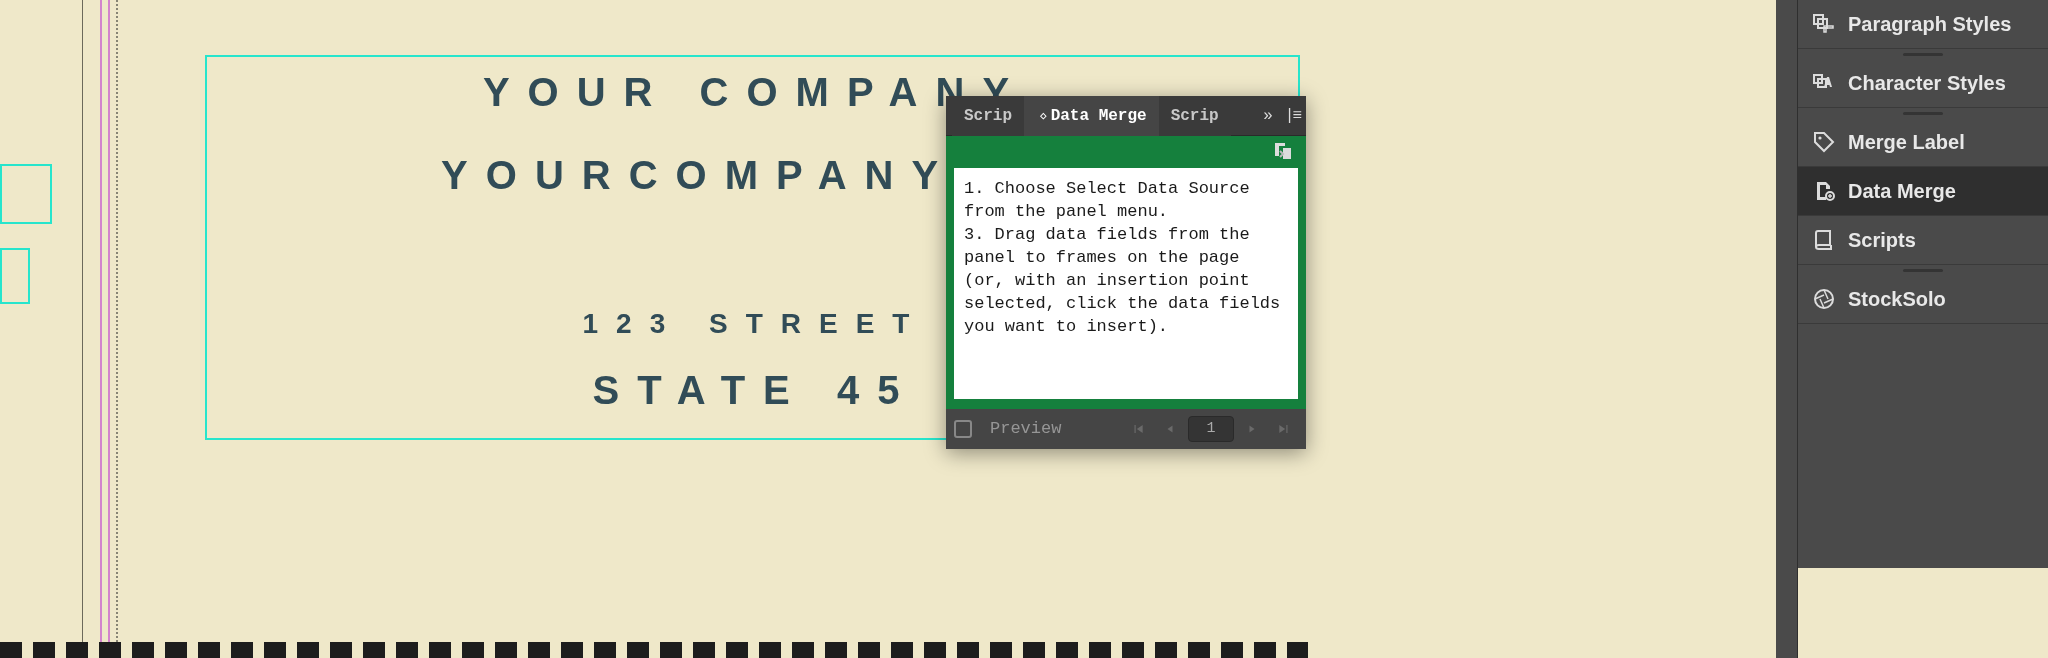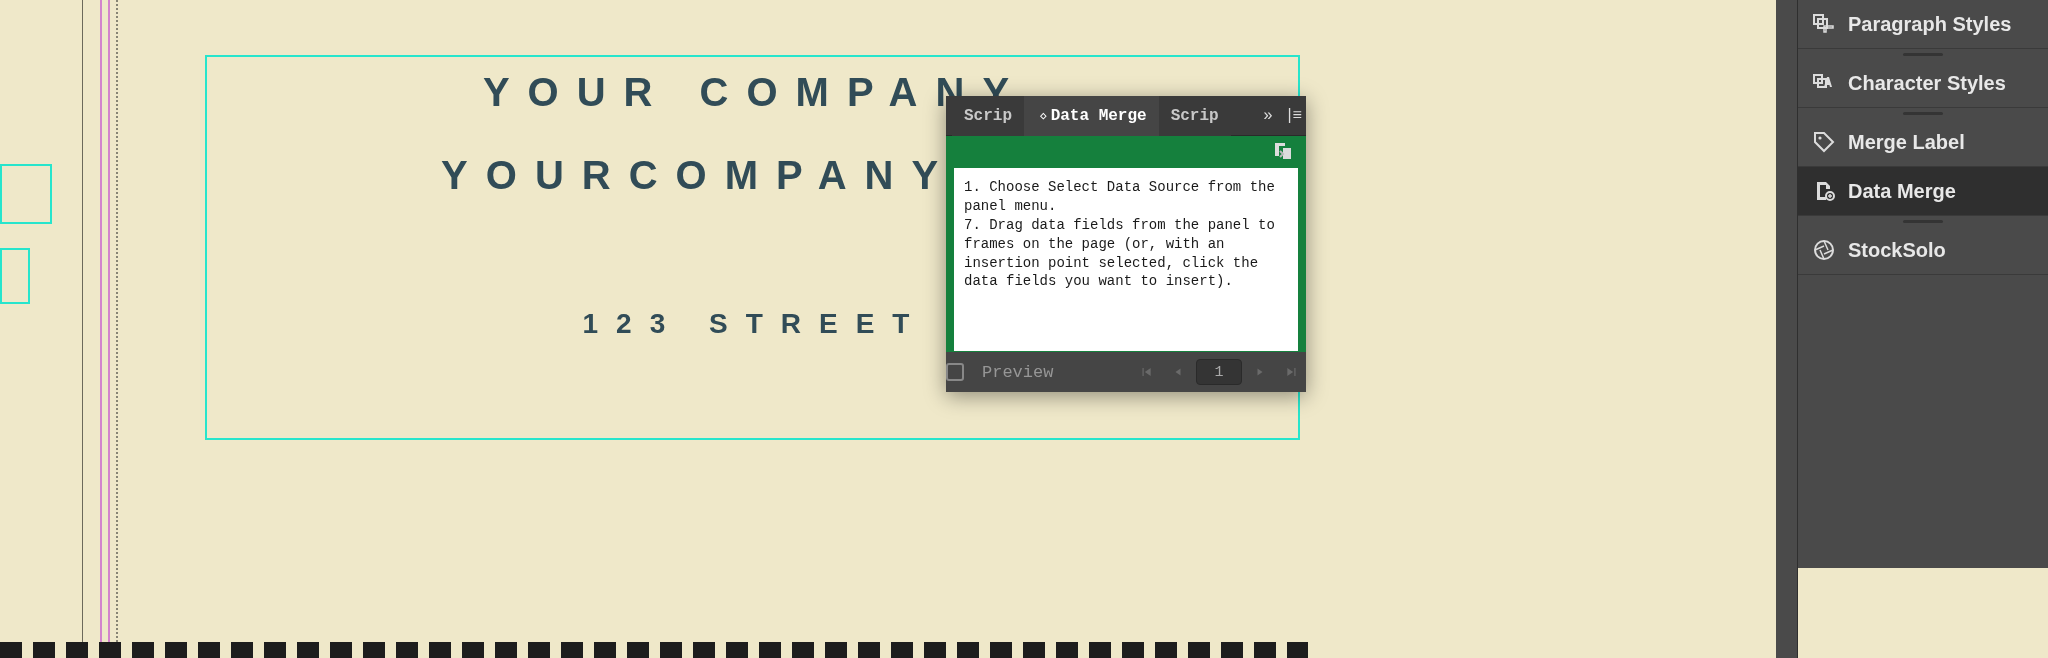--- a/index.html
+++ b/index.html
@@ -26,22 +26,22 @@
   
   .panel { position:absolute; left:946px; top:96px; width:360px; background:#15803d; color:#ddd; font-size:16px; box-shadow:0 4px 20px rgba(0,0,0,.4);font-family:Liberation Mono, monospace;}
   .panel-tabs { display:flex; align-items:center; height:40px; background:#3a3a3a; padding:0 6px; border-bottom:1px solid #2a2a2a;}
   .ptab { padding:6px 12px; color:#c8c8c8; background:#3a3a3a; height:40px; display:flex; align-items:center; font-weight:600; font-size:16px;}
   .ptab.active { background:#454545; color:#fff; }
   .ptab .sort { margin:0 4px; font-size:11px; }
   .ptab-spacer { flex:1; }
   .tab-icons { display:flex; gap:12px; align-items:center; color:#ddd; }
   .panel-top-btns { display:flex; justify-content:flex-end; padding:6px 10px 4px; gap:8px; }
   .mini-btn { width:26px; height:18px; display:flex; align-items:center; justify-content:center; color:#bbb; }
-  .panel-body { margin:4px 8px 1px; background:#fff; color:#1a1a1a; padding:10px 10px 60px; line-height:1.35; font-size:14px;}
-  .panel-footer { display:flex; align-items:center; height:40px; padding:0 0; gap:12px; background:#454545;}
+  .panel-body { margin:4px 8px 10px; background:#fff; color:#1a1a1a; padding:10px 10px 60px; line-height:1.35; font-size:17px;}
+  .panel-footer { display:flex; align-items:center; height:40px; padding:0 8px; gap:12px; background:#454545;}
   .checkbox { width:18px; height:18px; border:2px solid #888; border-radius:3px; display:inline-block;}
   .prev-label { color:#969696; font-size:17px; flex:1; padding-left:6px;}
   .pager { display:flex; align-items:center; gap:4px; color:#777;}
   .pager-btn { width:28px; height:26px; display:flex; align-items:center; justify-content:center; color:#6a6a6a; }
   .pager-input { width:46px; height:26px; background:#343434; border:1px solid #2a2a2a; color:#aaa; text-align:center; font-size:15px; border-radius:4px; display:flex; align-items:center; justify-content:center;}
 
   
   .dock { position:absolute; right:0; top:0; width:250px; height:568px; background:#4a4a4a; }
   .dock-strip { position:absolute; right:250px; top:0; width:22px; height:658px; background:#4a4a4a; border-right:1px solid #2f2f2f;}
   .dock-item { display:flex; align-items:center; gap:12px; padding:12px 14px; color:#e8e8e8; font-weight:600; font-size:20px; border-bottom:1px solid #3a3a3a; }
@@ -60,20 +60,21 @@
   <div class="ruler-v" style="left:82px"></div>
 
   <div class="frame-main"></div>
   <div class="frame-sm1"></div>
   <div class="frame-sm2"></div>
 
   <div class="doc-text">
     <div class="t1">YOUR COMPANY</div>
     <div class="t2">YOURCOMPANY@W</div>
     <div class="t3">123 STREET</div>
+    <div class="t4">STATE 45</div>
   </div>
 
   <div class="bottom-ruler"></div>
 </div>
 
 <div class="panel">
   <div class="panel-tabs">
     <div class="ptab">Scrip</div>
     <div class="ptab active">
       <span class="sort">◇</span>
@@ -89,21 +90,21 @@
   <div class="panel-top-btns">
     <div class="mini-btn">
       <svg class="icon-svg" viewBox="0 0 24 24">
           <path d="M4 4h10v3h-6v10h-4zM12 9h8v11h-8z"></path>
           <path d="M9 12l3 3-3 3" fill="none" stroke="#bbb" stroke-width="2"></path>
         </svg>
     </div>
   </div>
   <div class="panel-body">
     <div>1. Choose Select Data Source from the panel menu.</div>
-    <div>7. Drag data fields from the panel to frames on the page (or, with an insertion point selected, click the data fields you want to insert).</div>
+    <div>3. Drag data fields from the panel to frames on the page (or, with an insertion point selected, click the data fields you want to insert).</div>
   </div>
   <div class="panel-footer">
     <span class="checkbox"></span>
     <span class="prev-label">Preview</span>
     <div class="pager">
       <div class="pager-btn">
         <svg viewBox="0 0 24 24" width="14" height="14" fill="#6a6a6a">
             <path d="M6 5h2v14H6zM20 5v14l-10-7z"></path>
           </svg>
       </div>
@@ -164,20 +165,26 @@
 
   <div class="dock-item active">
     <svg class="icon-svg" viewBox="0 0 24 24">
       <path d="M5 3h9l4 4v3h-4V6H8v12h6v3H5z" fill="#dcdcdc"></path>
       <circle cx="18" cy="17" r="4" fill="none" stroke="#dcdcdc" stroke-width="2"></circle>
       <path d="M18 15v4M16 17h4" stroke="#dcdcdc" stroke-width="1.5"></path>
     </svg>
     <span>Data Merge</span>
   </div>
 
+  <div class="dock-item">
+    <svg class="icon-svg" viewBox="0 0 24 24">
+      <path d="M4 5c0-1 1-2 2-2h12v14H7c-2 0-3 1-3 2zM4 19c0 1 1 2 3 2h12v-4" fill="none" stroke="#dcdcdc" stroke-width="2"></path>
+    </svg>
+    <span>Scripts</span>
+  </div>
   <div class="grip">
       <span></span>
     </div>
 
   <div class="dock-item">
     <svg class="icon-svg" viewBox="0 0 24 24">
       <circle cx="12" cy="12" r="9" fill="none" stroke="#dcdcdc" stroke-width="2"></circle>
       <path d="M12 3l4 9M21 12l-9 4M12 21l-4-9M3 12l9-4" stroke="#dcdcdc" stroke-width="1.5"></path>
     </svg>
     <span>StockSolo</span>

